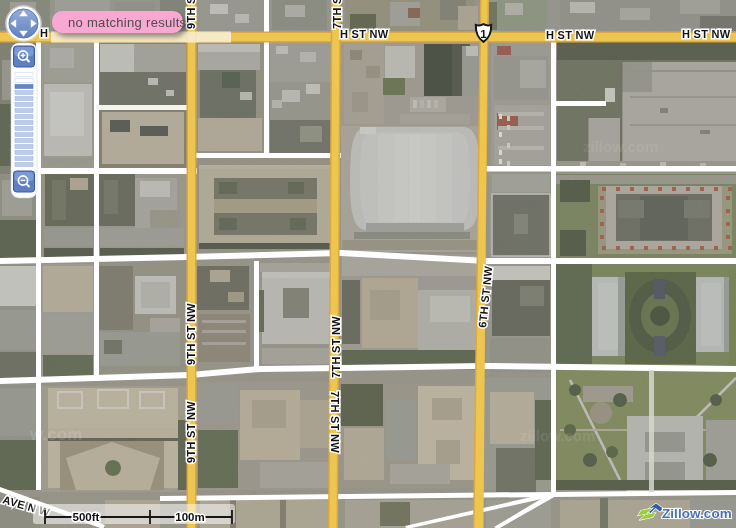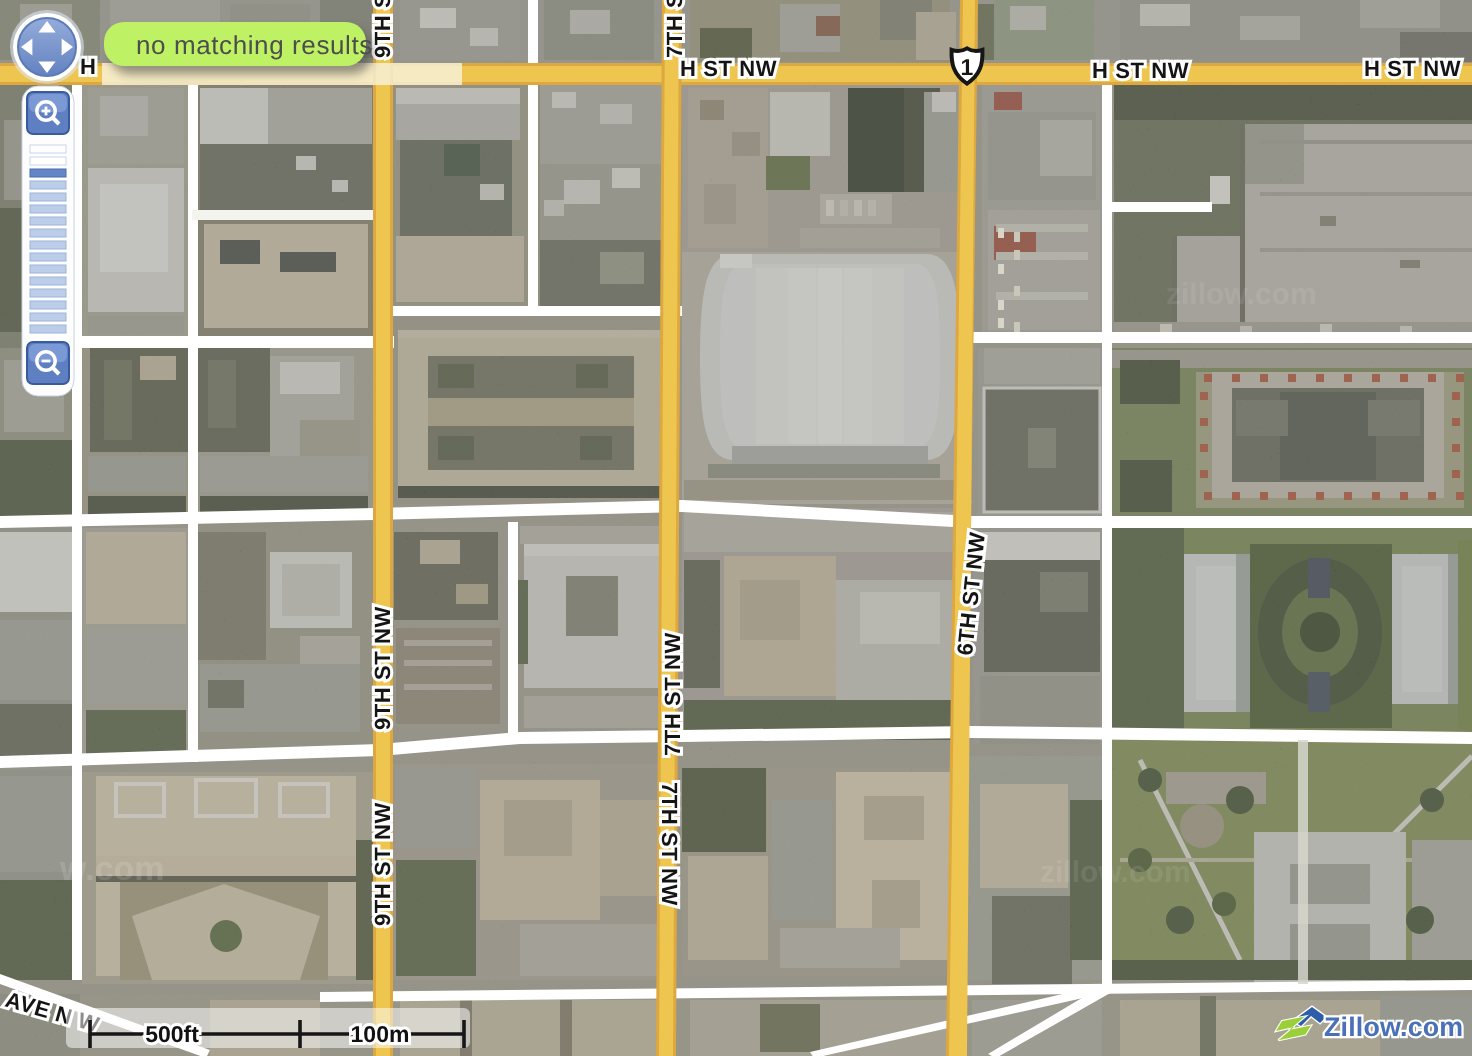--- a/index.html
+++ b/index.html
@@ -1,19 +1,19 @@
 <!DOCTYPE html>
 <html><head>
 <meta charset="utf-8">
 <style>
 html,body{margin:0;padding:0;background:#9a988c;}
 #map{position:relative;width:736px;height:528px;overflow:hidden;font-family:"Liberation Sans",sans-serif;}
 #map svg{position:absolute;left:0;top:0;display:block;}
 .lbl{font-family:"Liberation Sans",sans-serif;font-weight:bold;font-size:11px;fill:#141414;stroke:#ffffff;stroke-width:3px;paint-order:stroke;letter-spacing:0.3px;}
-#tooltip{position:absolute;left:52px;top:11px;width:115px;height:22px;background:#bef264;border-radius:10px;box-shadow:3px 4px 5px rgba(70,70,70,0.55);color:#4a4a4a;font-size:13px;line-height:23px;padding-left:16px;letter-spacing:0.3px;color:#4d4d4d;white-space:nowrap;z-index:30;}
+#tooltip{position:absolute;left:52px;top:11px;width:115px;height:22px;background:#f9a8d4;border-radius:10px;box-shadow:3px 4px 5px rgba(70,70,70,0.55);color:#4a4a4a;font-size:13px;line-height:23px;padding-left:16px;letter-spacing:0.3px;color:#4d4d4d;white-space:nowrap;z-index:30;}
 </style>
 </head>
 <body>
 <div id="map">
 <svg width="736" height="528" viewBox="0 0 736 528">
 <defs>
 <linearGradient id="pangrad" x1="0" y1="0" x2="0" y2="1">
 <stop offset="0" stop-color="#95acda"></stop>
 <stop offset="1" stop-color="#6282c0"></stop>
 </linearGradient>

